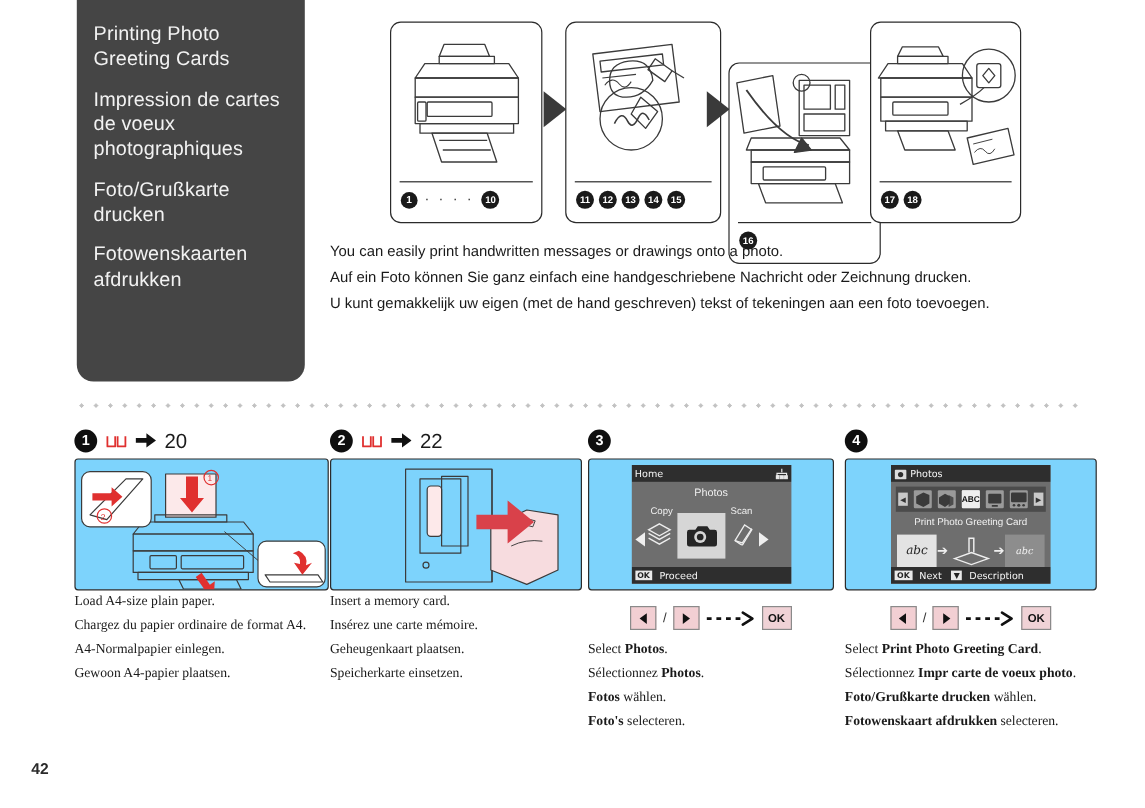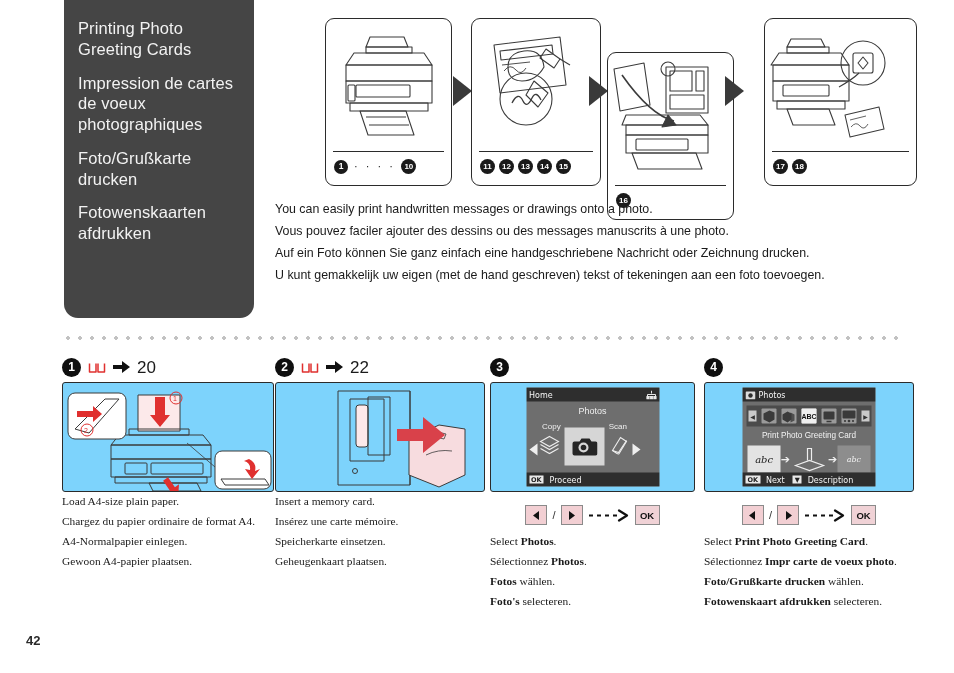--- a/index.html
+++ b/index.html
@@ -23,21 +23,21 @@
 
   
   .topstrip{position:absolute;left:325px;top:18px;width:610px;height:172px;}
   .ipanel{
     position:absolute;top:0;height:168px;border:1.2px solid #2b2b2b;
     border-radius:9px;background:#fff;box-sizing:border-box;
   }
   .p1{left:0;width:127px;}
   .p2{left:146px;width:130px;}
   .p3{left:282px;width:127px;margin-top:34px;}
-  .p4{left:439px;width:153px;text-decoration:underline;}
+  .p4{left:400px;width:126px;text-decoration:underline;}
   .ip-art{position:absolute;left:0;top:0;right:0;height:130px;overflow:hidden;}
   .ip-rule{position:absolute;left:7px;right:7px;top:132px;height:1px;background:#2b2b2b;}
   .ip-nums{position:absolute;left:8px;top:140px;display:flex;align-items:center;gap:4px;}
   .bnum{
     width:14px;height:14px;border-radius:50%;background:#1a1a1a;color:#fff;
     font-size:8.5px;font-weight:700;display:flex;align-items:center;justify-content:center;
     line-height:1;
   }
   .bnum.wide{width:15px;height:15px;font-size:8px;}
   .dots-inline{letter-spacing:2.5px;font-size:11px;color:#1a1a1a;line-height:1;padding:0 2px;}
@@ -271,21 +271,20 @@
       <div class="ip-rule"></div>
       <div class="ip-nums">
         <span class="bnum wide">17</span>
         <span class="bnum wide">18</span>
       </div>
     </div>
   </div>
 
   <div class="desc">
     <p>You can easily print handwritten messages or drawings onto a photo.</p>
-    <p>Vous pouvez faciler ajouter des dessins ou des messages manuscrits à une photo.</p>
     <p>Auf ein Foto können Sie ganz einfach eine handgeschriebene Nachricht oder Zeichnung drucken.</p>
     <p>U kunt gemakkelijk uw eigen (met de hand geschreven) tekst of tekeningen aan een foto toevoegen.</p>
   </div>
 
   <div class="divider"></div>
 
   <div class="steps">
 
     <div class="step s1">
       <div class="step-head">
@@ -385,22 +384,22 @@
             <path d="M150 72 q12 -6 26 -4"></path>
           </g>
           <g fill="#d9414a">
             <path d="M121 46 h26 v-12 l22 18 l-22 18 v-12 h-26 z" transform="rotate(0 134 52)"></path>
           </g>
         </svg>
       </div>
       <div class="cap">
         <p>Insert a memory card.</p>
         <p>Insérez une carte mémoire.</p>
+        <p>Geheugenkaart plaatsen.</p>
         <p>Speicherkarte einsetzen.</p>
-        <p>Geheugenkaart plaatsen.</p>
       </div>
     </div>
 
     <div class="step s3">
       <div class="step-head">
         <span class="step-circle">3</span>
       </div>
       <div class="frame f34">
         <div class="lcd">
           <div class="lcd-bar lcd-top">

